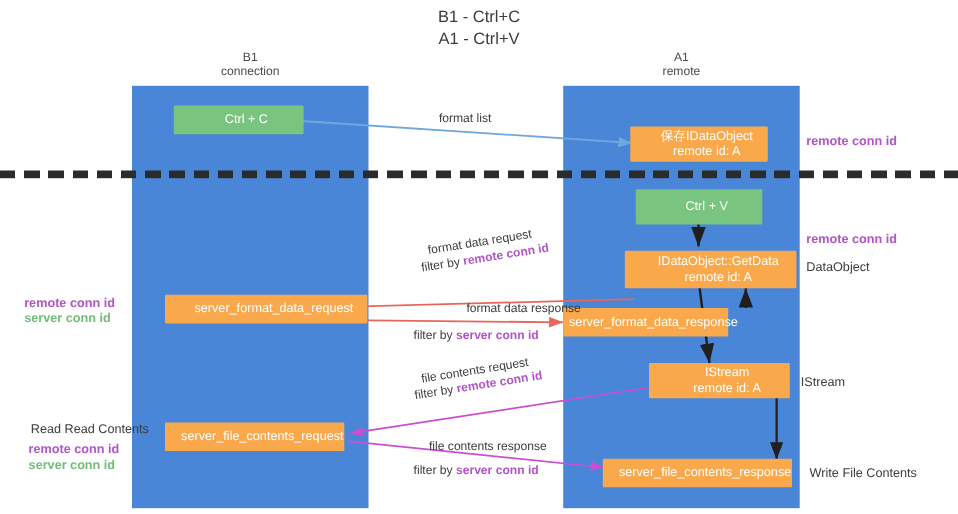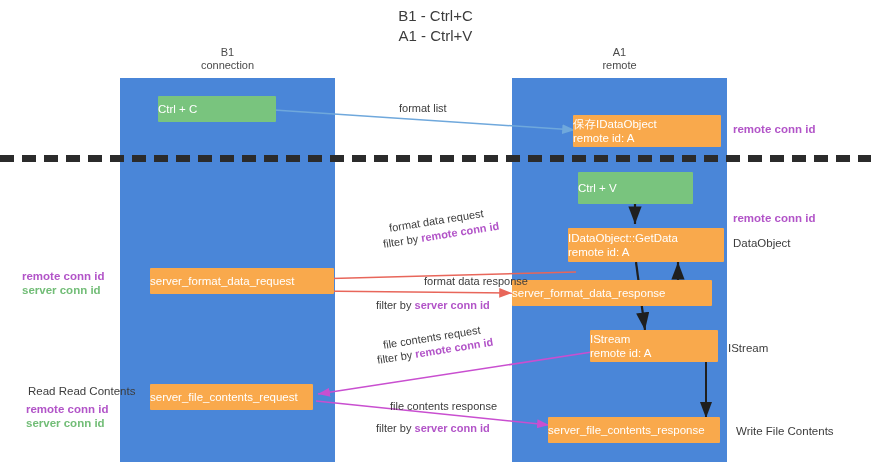--- a/index.html
+++ b/index.html
@@ -47,27 +47,28 @@
     width: 215px;
   }
   .col-head-b1 { left: 120px; top: 46px; }
   .col-head-a1 { left: 512px; top: 46px; }
 
   .node {
     position: absolute;
     box-sizing: border-box;
     display: flex;
     flex-direction: column;
-    align-items: flex-start;
+    align-items: center;
     justify-content: center;
     color: #ffffff;
     font-size: 11.5px;
     line-height: 14px;
     text-align: center;
     border-radius: 1px;
+    padding-left: 14px;
   }
   .node.orange { background: #f9a94c; }
   .node.green  { background: #79c47e; }
 
   .side-label {
     position: absolute;
     font-size: 11.5px;
     line-height: 14px;
     color: #3c3c3c;
     white-space: nowrap;
@@ -151,39 +152,39 @@
 
     <path d="M316,401 L549,425" stroke="#c94fd0" stroke-width="1.5" fill="none" marker-end="url(#ah-magenta)"></path>
 
     <path d="M706,352 L706,418" stroke="#1f1f1f" stroke-width="2.0" fill="none" marker-end="url(#ah-black)"></path>
   </svg>
 
   <div class="node green" style="left:158px; top:96px;  width:118px; height:26px;">
     <span>Ctrl + C</span>
   </div>
 
-  <div class="node orange" style="left:573px; top:115px; width:148px; height:32px;">
+  <div class="node orange" style="left:573px; top:115px; width:125px; height:32px;">
     <span>保存IDataObject</span>
     <span>remote id: A</span>
   </div>
 
   <div class="node green" style="left:578px; top:172px; width:115px; height:32px;">
     <span>Ctrl + V</span>
   </div>
 
   <div class="node orange" style="left:568px; top:228px; width:156px; height:34px;">
     <span>IDataObject::GetData</span>
     <span>remote id: A</span>
   </div>
 
   <div class="node orange" style="left:150px; top:268px; width:184px; height:26px;">
     <span>server_format_data_request</span>
   </div>
 
-  <div class="node orange" style="left:512px; top:280px; width:200px; height:26px;">
+  <div class="node orange" style="left:512px; top:280px; width:150px; height:26px;">
     <span>server_format_data_response</span>
   </div>
 
   <div class="node orange" style="left:590px; top:330px; width:128px; height:32px;">
     <span>IStream</span>
     <span>remote id: A</span>
   </div>
 
   <div class="node orange" style="left:150px; top:384px; width:163px; height:26px;">
     <span>server_file_contents_request</span>

